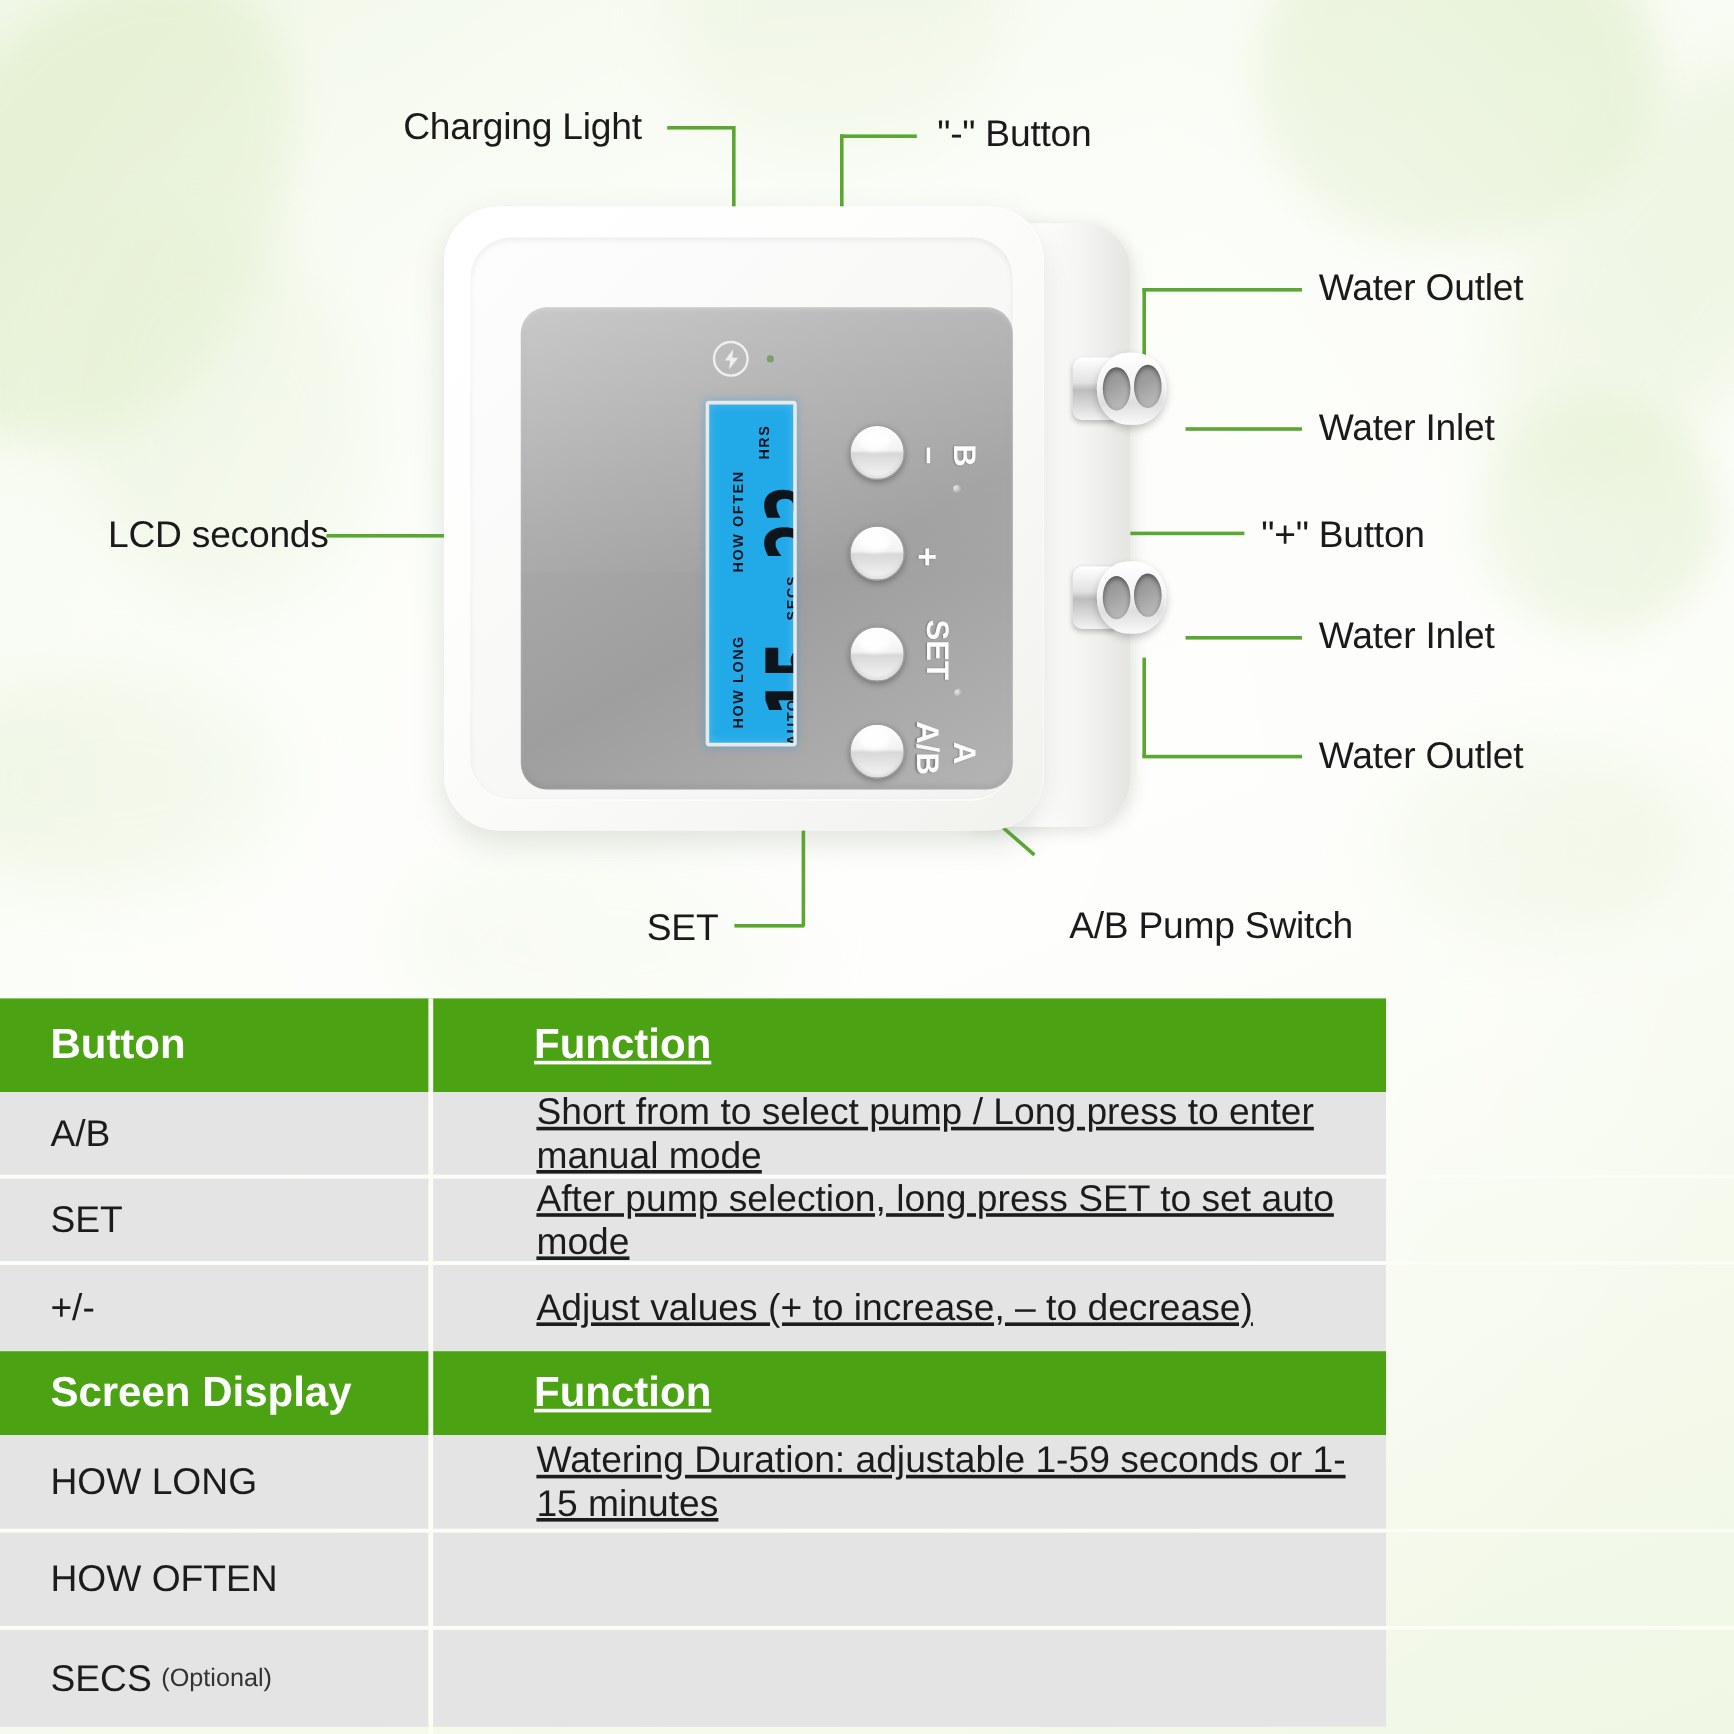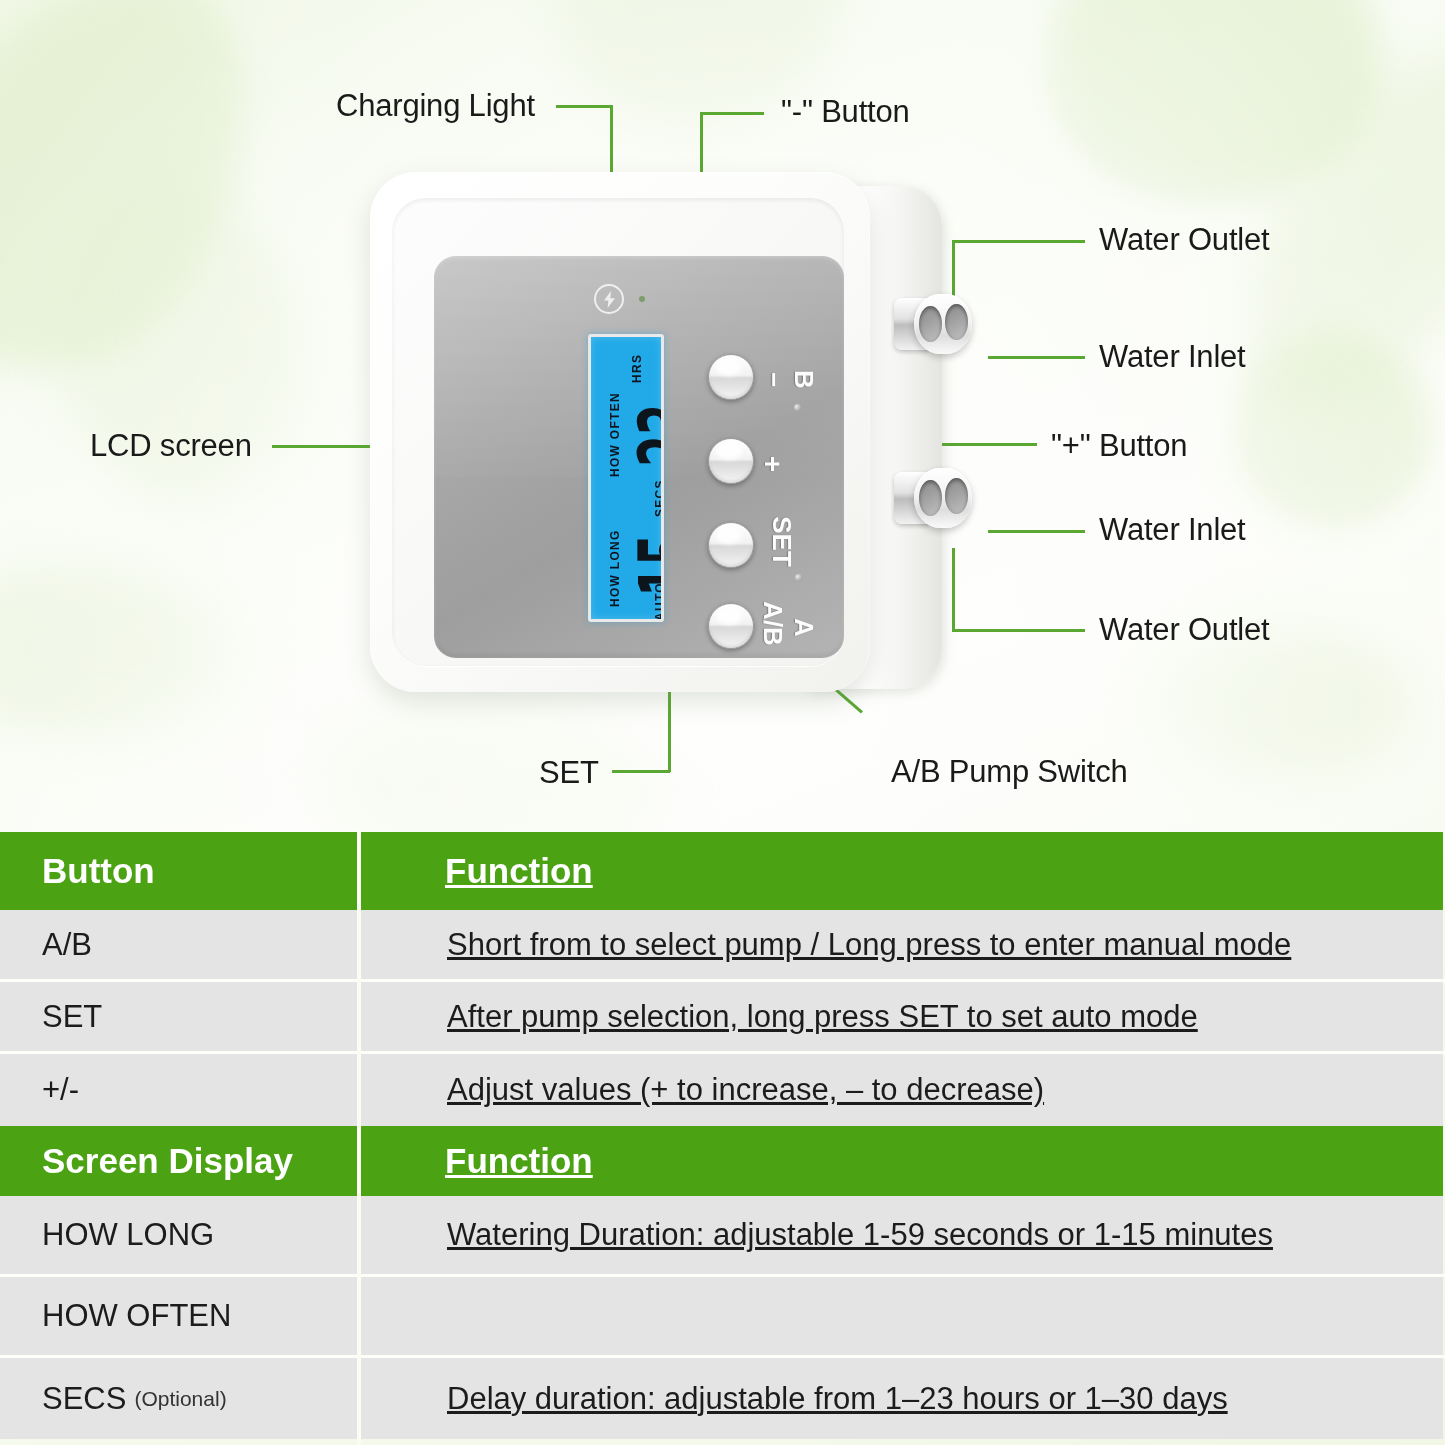--- a/index.html
+++ b/index.html
@@ -149,21 +149,21 @@
     box-shadow:0 3px 7px rgba(0,0,0,.22), inset 0 1px 2px #fff;
   }
   .hole {
     position:absolute; width:23px; height:36px; border-radius:50%;
     background:linear-gradient(150deg,#8e8e8e 0%,#9e9e9e 40%,#c2c2c2 100%);
     box-shadow:inset 0 2px 4px rgba(0,0,0,.45);
   }
 
   
   #table { position:absolute; left:0; top:832px; width:1445px; height:613px; z-index:3; }
-  .trow { position:absolute; left:0; width:1443px; display:flex;justify-content:space-between; }
+  .trow { position:absolute; left:0; width:1155px; display:flex;justify-content:space-between; }
   .trow .c1 { width:357px; display:flex; align-items:center; padding-left:42px; }
   .trow .c2 { flex:1; display:flex; align-items:center; padding-left:90px;text-decoration:underline; }
   .hdr { background:#4ba314; color:#ffffff; }
   .hdr .c1, .hdr .c2 { font-size:35px; font-weight:bold; }
   .hdr .c2 { padding-left:88px; }
   .body-row { background:#e4e4e4; }
   .body-row .c1 { font-size:31px; color:#1c1c1c; }
   .body-row .c2 { font-size:31px; color:#1c1c1c; }
   .optional { font-size:21px; color:#333; margin-left:8px; }
   .vdiv { position:absolute; top:0; left:357px; width:4px; height:613px; background:#fbfdf5; z-index:4; }
@@ -184,21 +184,21 @@
   <div class="leaf l9 soft"></div>
   <div id="bgveil"></div>
 </div>
 
 <div id="diagram">
 
   <div class="callout-label" style="left:336px;top:88px;">Charging Light</div>
   <div class="callout-label" style="left:781px;top:94px;">"-" Button</div>
   <div class="callout-label" style="left:1099px;top:222px;">Water Outlet</div>
   <div class="callout-label" style="left:1099px;top:339px;">Water Inlet</div>
-  <div class="callout-label" style="left:90px;top:428px;">LCD screen</div>
+  <div class="callout-label" style="left:90px;top:428px;">LCD seconds</div>
   <div class="callout-label" style="left:1051px;top:428px;">"+" Button</div>
   <div class="callout-label" style="left:1099px;top:512px;">Water Inlet</div>
   <div class="callout-label" style="left:1099px;top:612px;">Water Outlet</div>
   <div class="callout-label" style="left:539px;top:755px;">SET</div>
   <div class="callout-label" style="left:891px;top:754px;">A/B Pump Switch</div>
 
   <div class="lead h" style="left:556px;top:105px;width:56px;"></div>
   <div class="lead v" style="left:610px;top:105px;height:168px;"></div>
 
   <div class="lead h" style="left:700px;top:112px;width:64px;"></div>
@@ -334,17 +334,16 @@
   <div class="trow body-row" style="top:445px;height:78px;">
     <div class="c1">HOW OFTEN</div>
   </div>
   <div class="hdiv" style="top:523px;"></div>
 
   <div class="trow body-row" style="top:526px;height:81px;">
     <div class="c1">
       <span>SECS</span>
       <span class="optional">(Optional)</span>
     </div>
-    <div class="c2">Delay duration: adjustable from 1–23 hours or 1–30 days</div>
   </div>
 
   <div class="vdiv"></div>
 </div>
 
 </body></html>

